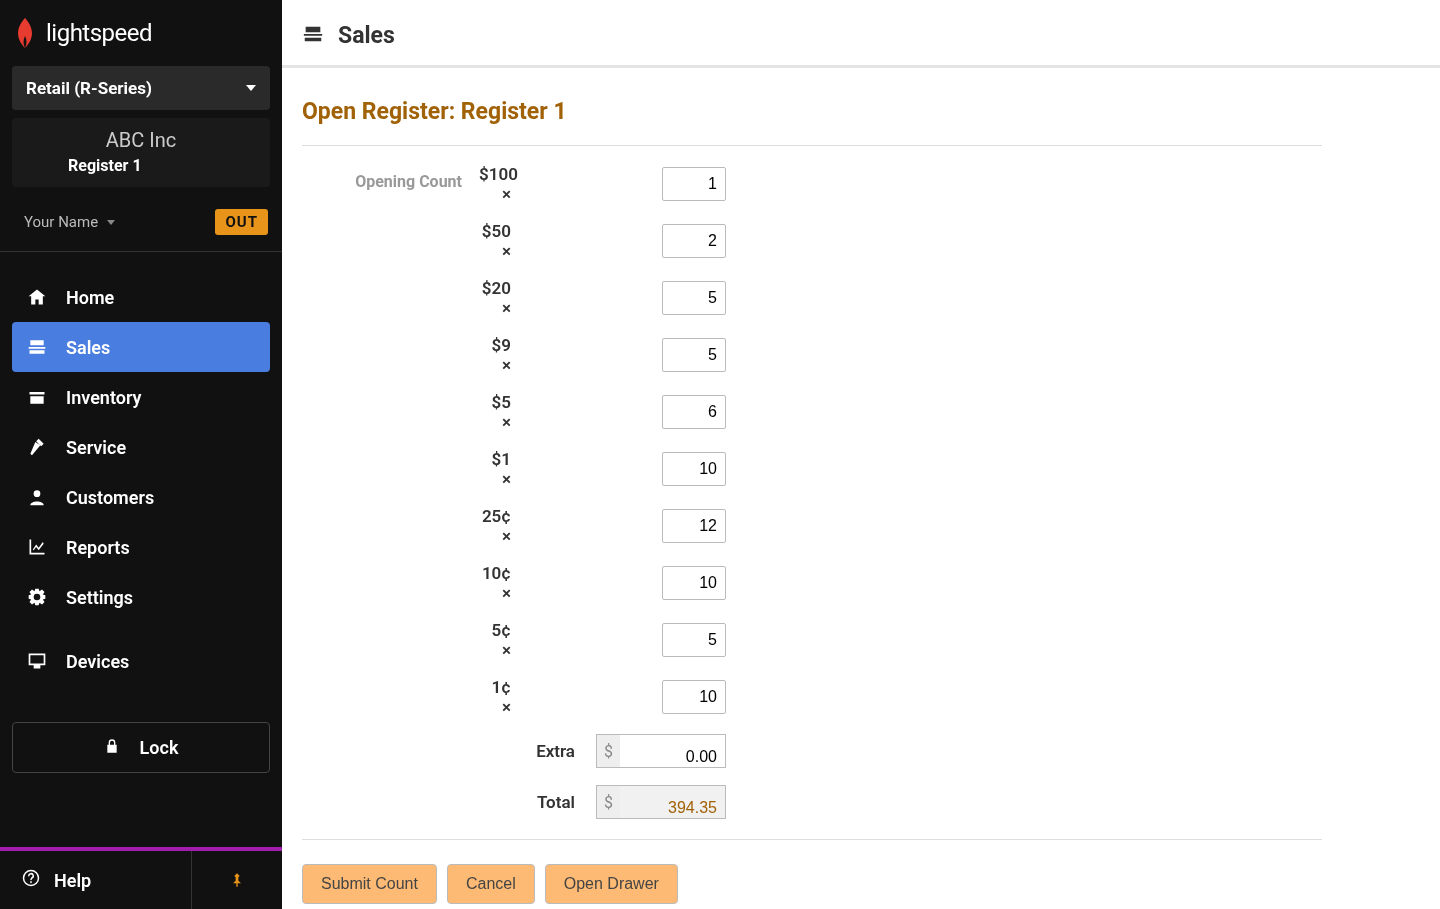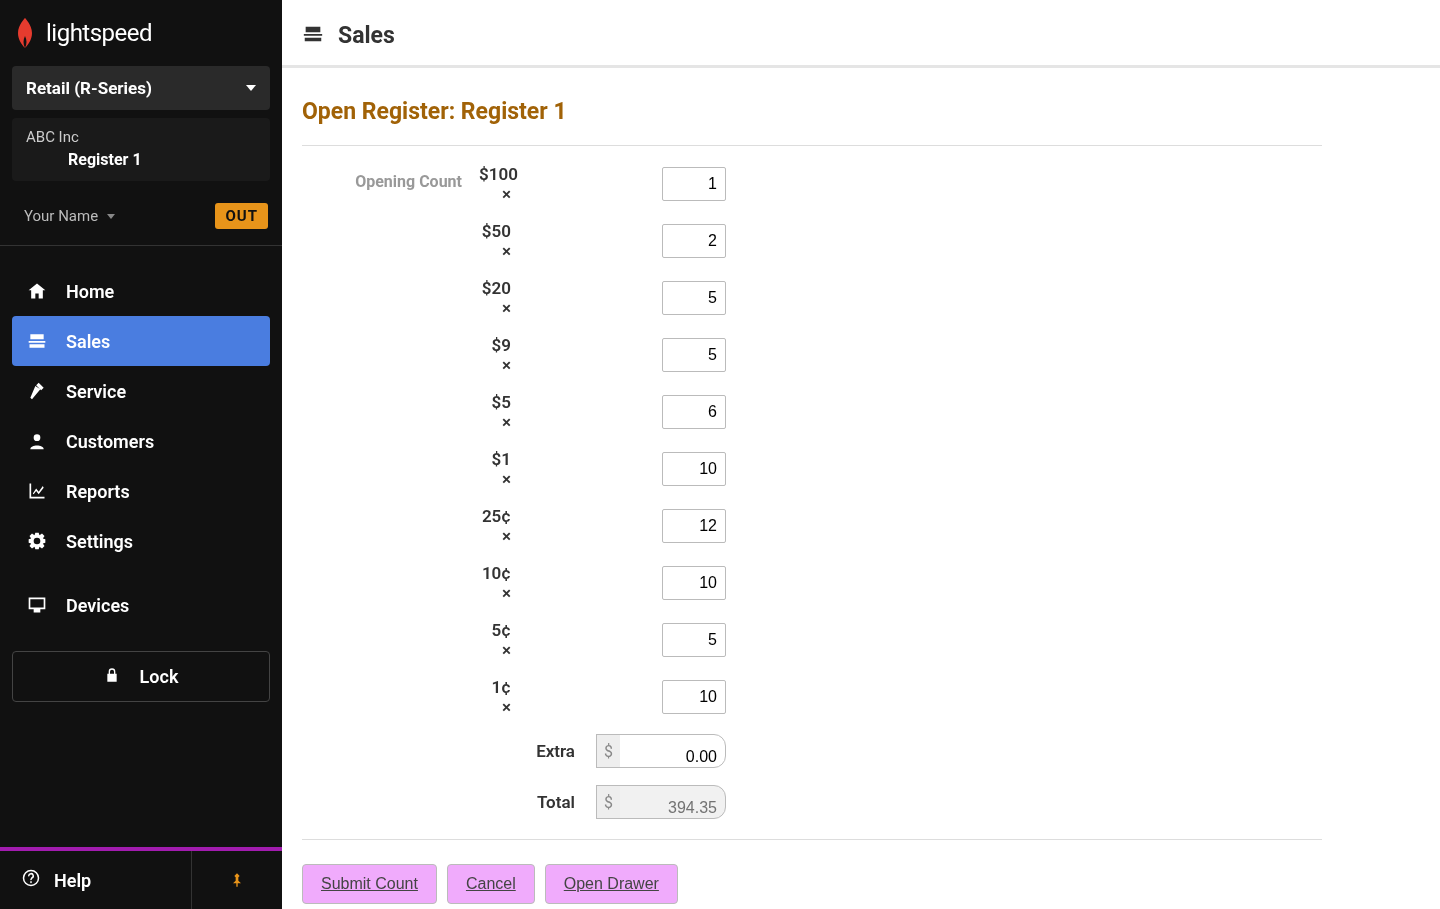--- a/index.html
+++ b/index.html
@@ -50,21 +50,21 @@
   border-left: 5px solid transparent;
   border-right: 5px solid transparent;
   border-top: 6px solid #fff;
 }
 .company-block {
   margin: 0 12px 12px 12px;
   background: #1a1a1a;
   border-radius: 4px;
   padding: 10px 14px 12px 14px;
 }
-.company-name { font-size: 15px; color: #ccc; }
+.company-name { font-size: 20px; color: #ccc; text-align: center; }
 .register-name { font-size: 16px; font-weight: 700; color: #fff; margin-top: 4px; margin-left: 42px; }
 .user-row {
   display: flex;
   align-items: center;
   justify-content: space-between;
   padding: 10px 14px 16px 24px;
 }
 .user-name { color: #bbb; font-size: 15px; display: flex; align-items: center; gap: 9px; }
 .user-caret {
   width: 0; height: 0;
@@ -91,21 +91,21 @@
   border-radius: 4px;
   cursor: pointer;
   font-size: 18px;
   font-weight: 600;
   color: #fff;
 }
 .nav-item.active { background: #4a7de0; }
 .nav-icon { width: 22px; height: 22px; display: flex; align-items: center; justify-content: center; flex-shrink: 0; }
 .nav-item svg { fill: #fff; }
 .lock-btn {
-  margin: 13px 12px 0 12px;
+  margin: 28px 12px 0 12px;
   background: #111;
   border: 1px solid #444;
   border-radius: 4px;
   padding: 14px;
   display: flex;
   align-items: center;
   justify-content: center;
   gap: 20px;
   font-size: 18px;
   font-weight: 600;
@@ -218,37 +218,36 @@
   display: flex;
   align-items: center;
   justify-content: center;
   color: #888;
   font-size: 16px;
 }
 .amount-input {
   width: 100%;
   height: 100%;
   border: 1px solid #bbb;
-  border-radius: 12px;
+  border-radius: 0;
   text-align: right;
   padding: 12px 8px 0 28px;
   font-size: 16px;
 }
-.amount-input[disabled] { background: #f1f1f1; color: #737373; }
+.amount-input[disabled] { background: #f1f1f1; color: #a16207; }
 .actions { display: flex; gap: 10px; }
 .btn {
-  background: #f0abfc;
+  background: #fdba74;
   border: 1px solid #bbb;
   border-radius: 4px;
   padding: 10px 18px;
   font-size: 16px;
   font-weight: 500;
   color: #444;
   cursor: pointer;
-  text-decoration: underline;
 }
 </style>
 </head>
 <body>
 
 <div class="app">
   <aside class="sidebar">
     <div class="logo">
       <svg width="26" height="30" viewBox="0 0 26 30">
         <path fill="#e63b2e" d="M13 0 C13 0 6 7 6 15 C6 21 9 26 13 30 C11 26 11 22 13 18 C15 22 15 26 13 30 C17 26 20 21 20 15 C20 7 13 0 13 0 Z"></path>
@@ -285,20 +284,28 @@
         </span>
         <span>Home</span>
       </div>
       <div class="nav-item active">
         <span class="nav-icon">
           <svg viewBox="0 0 24 24" width="20" height="20">
               <path d="M4 4 H20 V10 H4 Z M2 12 H22 V14 H2 Z M3 16 H21 V20 H3 Z"></path>
             </svg>
         </span>
         <span>Sales</span>
+      </div>
+      <div class="nav-item">
+        <span class="nav-icon">
+          <svg viewBox="0 0 24 24" width="20" height="20">
+              <path d="M3 6 H21 V9 H3 Z M4 11 H20 V20 H4 Z"></path>
+            </svg>
+        </span>
+        <span>Inventory</span>
       </div>
       <div class="nav-item">
         <span class="nav-icon">
           <svg viewBox="0 0 24 24" width="20" height="20">
               <path d="M14 2 L20 8 L17 11 L11 5 Z M10 6 L4 20 L6 22 L16 10 Z"></path>
             </svg>
         </span>
         <span>Service</span>
       </div>
       <div class="nav-item">

